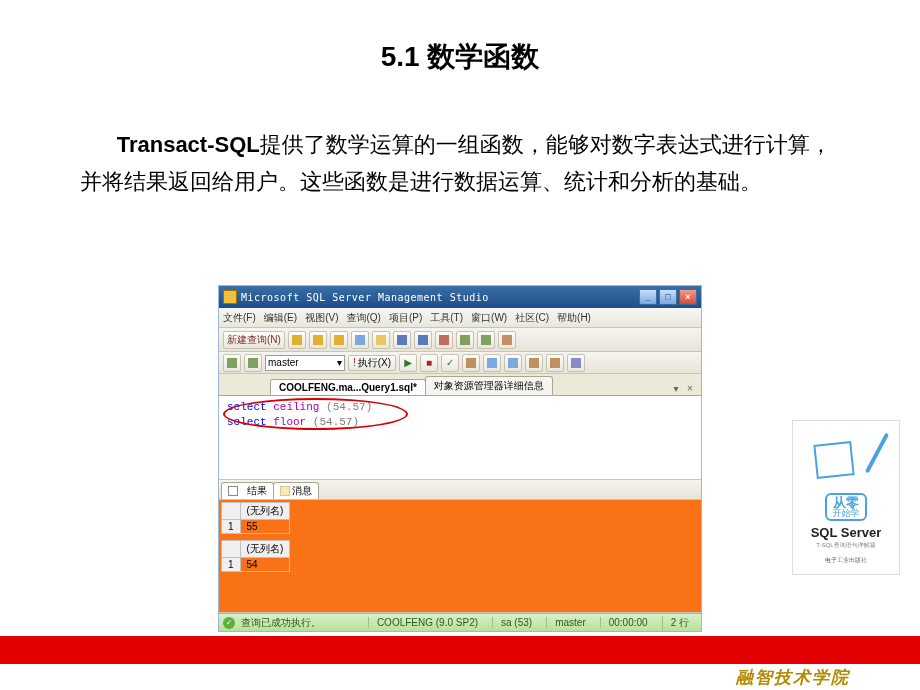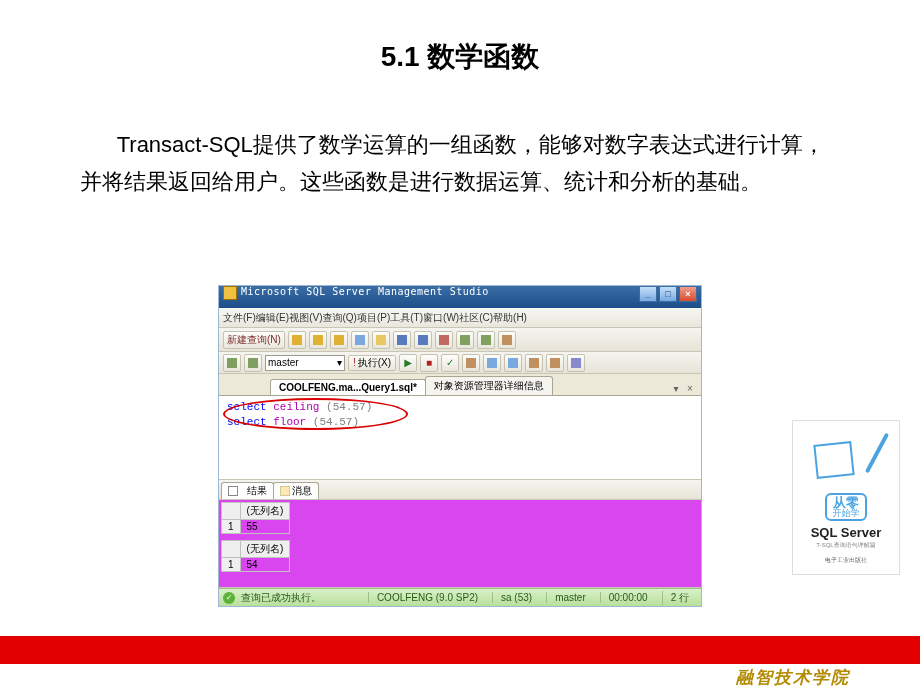--- a/index.html
+++ b/index.html
@@ -17,49 +17,51 @@
   font-weight: bold;
   padding-top: 38px;
   color: #000;
 }
 .slide-body {
   padding: 50px 80px 0 80px;
   font-size: 22px;
   line-height: 1.7;
   color: #000;
 }
-.slide-body b { font-weight: normal; }
+.slide-body b { font-weight: bold; }
 .screenshot {
   position: absolute;
   left: 218px;
   top: 285px;
   width: 484px;
   border: 1px solid #9db7d4;
   background: #f2f1ec;
   font-size: 10px;
 }
 .titlebar {
   height: 22px;
   background: linear-gradient(#3a6ea5, #1c4e89);
   display: flex;
+  align-items: center;
   color: #fff;
   padding: 0 4px;
   font-size: 10px;
 }
 .titlebar .ico { width: 14px; height: 14px; background: #f0c040; margin-right: 4px; border: 1px solid #a07000; }
 .titlebar .txt { flex: 1; font-family: SimSun, monospace; letter-spacing: 0.5px; }
 .winbtns { display: flex; gap: 2px; }
 .winbtn { width: 18px; height: 16px; background: linear-gradient(#c7dff8,#7aa9e0); border: 1px solid #3b6da0; display: flex; align-items: center; justify-content: center; font-size: 9px; color: #1c3e70; font-weight: bold; }
 .winbtn.close { background: linear-gradient(#f29b8a,#d94a2e); color: #fff; }
 .menubar {
   height: 20px;
   background: linear-gradient(#f7f7f3,#e9e7dc);
   display: flex;
   align-items: center;
   padding: 0 4px;
+  gap: 8px;
   font-size: 10px;
   color: #333;
   border-bottom: 1px solid #c9c6b7;
 }
 .menubar span { white-space: nowrap; }
 .toolbar {
   height: 24px;
   background: linear-gradient(#f5f4ef,#e7e4d7);
   display: flex;
   align-items: center;
@@ -121,22 +123,22 @@
   height: 20px;
   background: linear-gradient(#f5f4ef,#e7e4d7);
   display: flex;
   align-items: flex-end;
   border-bottom: 1px solid #c9c6b7;
   padding-left: 2px;
 }
 .restab { border: 1px solid #a9a791; border-bottom: none; padding: 1px 6px; font-size: 10px; background: #fdfdfb; border-radius: 3px 3px 0 0; margin-right: -1px; display: flex; align-items: center; gap: 2px; }
 .restab.active { background: #fff; gap: 9px; }
 .results {
-  background: #d946ef;
-  height: 88px;
+  background: #f97316;
+  height: 113px;
   padding: 2px;
   border-bottom: 1px solid #c9c6b7;
   overflow: hidden;
 }
 .resgrid { margin-bottom: 6px; font-size: 10px; }
 .resgrid table { border-collapse: collapse; }
 .resgrid th, .resgrid td { border: 1px solid #c0c0c0; padding: 1px 6px; text-align: left; font-weight: normal; }
 .resgrid th { background: #efefef; }
 .resgrid .rowhead { background: #efefef; width: 18px; text-align: center; }
 .statusbar1 {

